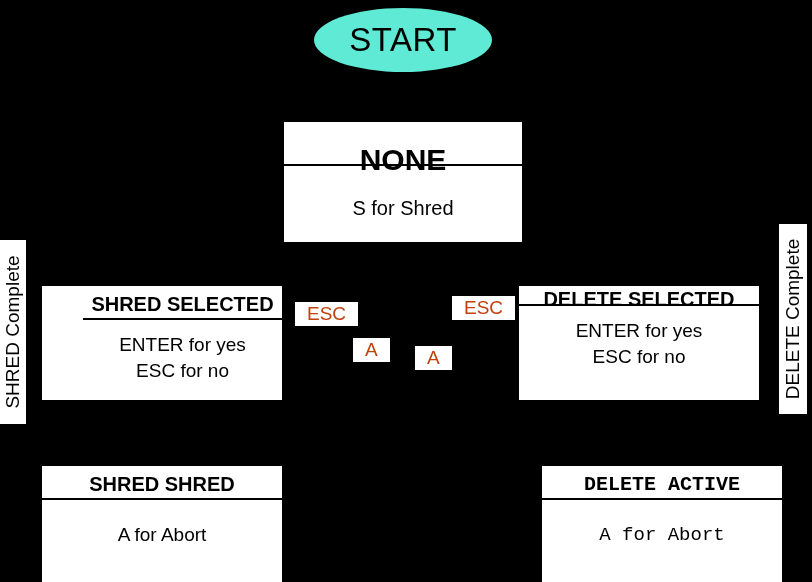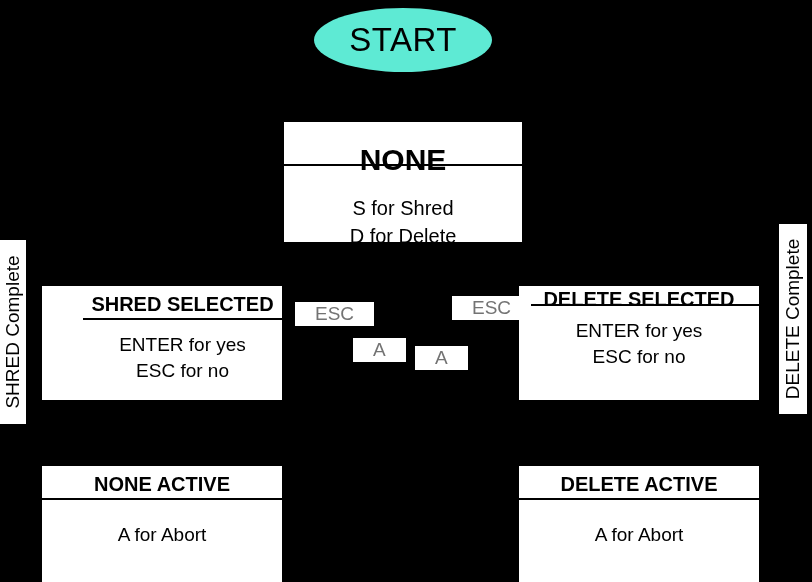--- a/index.html
+++ b/index.html
@@ -69,21 +69,21 @@
   #box-delete-selected { left: 519px; top: 286px; width: 240px; height: 114px; }
   #box-delete-selected .title { font-size: 20px; line-height: 27px; height: 20px; }
   #box-delete-selected .body { font-size: 19px; line-height: 26px; padding-top: 12px; }
 
   
   #box-shred-active { left: 42px; top: 466px; width: 240px; height: 116px; }
   #box-shred-active .title { font-size: 20px; line-height: 27px; padding-top: 5px; height: 34px; }
   #box-shred-active .body { font-size: 19px; line-height: 26px; padding-top: 22px; }
 
   
-  #box-delete-active { left: 519px; top: 466px; width: 240px; height: 116px; }
+  #box-delete-active { left: 542px; top: 466px; width: 240px; height: 116px; font-family: Liberation Mono, monospace; }
   #box-delete-active .title { font-size: 20px; line-height: 27px; padding-top: 5px; height: 34px; }
   #box-delete-active .body { font-size: 19px; line-height: 26px; padding-top: 22px; }
 
   
   .vlabel {
     position: absolute;
     background: #ffffff;
     color: #000000;
     font-size: 19px;
     display: flex;
@@ -96,67 +96,66 @@
     white-space: nowrap;
     display: block;
   }
   #vlabel-shred-complete { left: 0px; top: 240px; width: 26px; height: 184px; }
   #vlabel-delete-complete { left: 779px; top: 224px; width: 28px; height: 190px; }
 
   
   .elabel {
     position: absolute;
     background: #ffffff;
-    color: #737373;
+    color: #c2410c;
     font-size: 19px;
     line-height: 22px;
     text-align: center;
     box-sizing: border-box;
-    padding: 1px 20px;
+    padding: 1px 12px;
   }
   #elabel-esc-left  { left: 295px; top: 302px; }
   #elabel-esc-right { left: 452px; top: 296px; }
   #elabel-a-left    { left: 353px; top: 338px; }
   #elabel-a-right   { left: 415px; top: 346px; }
 </style>
 </head>
 <body>
 
 <div id="canvas">
 
   <div class="start-ellipse" id="node-start">
     <div class="label">START</div>
   </div>
 
   <div class="state-box" id="box-none">
     <div class="title">NONE</div>
     <div class="body">
       <div>S for Shred</div>
-      <div>D for Delete</div>
     </div>
   </div>
 
   <div class="state-box" id="box-shred-selected">
     <div class="title">SHRED SELECTED</div>
     <div class="body">
       <div>ENTER for yes</div>
       <div>ESC for no</div>
     </div>
   </div>
 
   <div class="state-box" id="box-delete-selected">
     <div class="title">DELETE SELECTED</div>
     <div class="body">
       <div>ENTER for yes</div>
       <div>ESC for no</div>
     </div>
   </div>
 
   <div class="state-box" id="box-shred-active">
-    <div class="title">NONE ACTIVE</div>
+    <div class="title">SHRED SHRED</div>
     <div class="body">
       <div>A for Abort</div>
     </div>
   </div>
 
   <div class="state-box" id="box-delete-active">
     <div class="title">DELETE ACTIVE</div>
     <div class="body">
       <div>A for Abort</div>
     </div>

